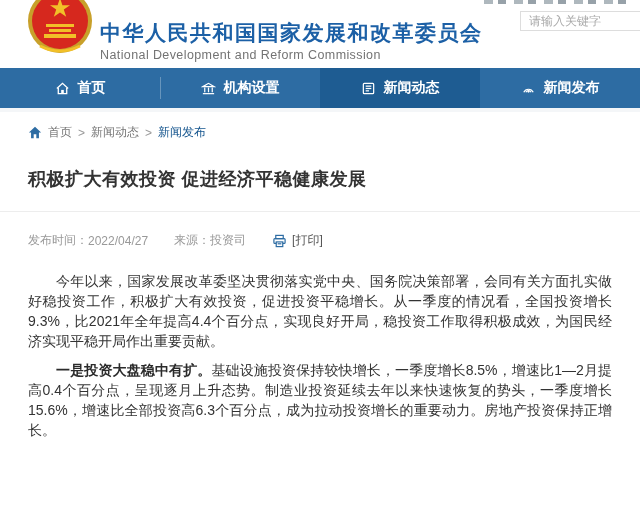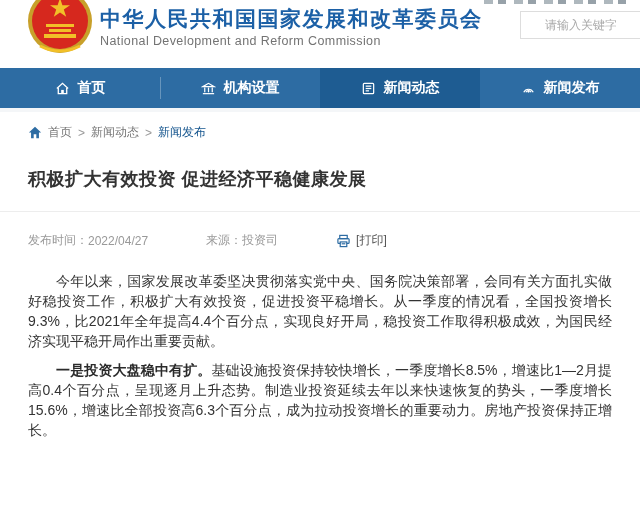--- a/index.html
+++ b/index.html
@@ -4,35 +4,35 @@
 <style>
   * { box-sizing: border-box; margin: 0; padding: 0; }
   html, body {
     width: 640px; height: 510px; overflow: hidden;
     background: #ffffff;
     font-family: "Liberation Sans", "DejaVu Sans", sans-serif;
   }
   
   .site-header { position: relative; height: 68px; background: #fff; }
   .emblem { position: absolute; left: 26px; top: -16px; width: 68px; height: 74px; }
-  .masthead { position: absolute; left: 100px; top: 6px; }
+  .masthead { position: absolute; left: 100px; top: 20px; }
   .site-title-zh {
     font-size: 21px; font-weight: bold; color: #1c60a6;
     letter-spacing: 1.5px; line-height: 1.25;
   }
   .site-title-en { font-size: 12.5px; color: #737373; letter-spacing: .4px; margin-top: 2px; }
   .clipped-top-links {
     position: absolute; right: 6px; top: 0; width: 150px; height: 4px; overflow: hidden;
     background: repeating-linear-gradient(90deg,#9aa6ad 0 9px,transparent 9px 14px,#7d8a93 14px 22px,transparent 22px 30px);
     opacity: .8;
   }
   .search-box {
-    position: absolute; right: 0; top: 11px; width: 120px; height: 28px;
+    position: absolute; right: 0; top: 11px; width: 120px; height: 20px;
     border: 1px solid #ddd; border-right: none; background: #fff;
-    font-size: 12px; color: #999; padding: 0 24px; outline: none;
+    font-size: 12px; color: #999; padding: 0 8px; outline: none;
     font-family: inherit;
   }
   .search-box::placeholder { color: #a9a9a9; }
   
   .main-nav { display: flex; height: 40px; background: #2d6ca3; }
   .nav-item {
     flex: 1; display: flex; align-items: center; justify-content: center;
     gap: 8px; color: #fff; font-size: 14px; font-weight: bold; cursor: pointer;
     position: relative;
   }
@@ -54,21 +54,21 @@
   .crumb.current { color: #15558e; font-weight: normal; }
   .home-glyph { width: 14px; height: 13px; display: block; }
   
   .article-title {
     margin: 26px 28px 0; font-size: 18px; font-weight: bold; color: #333;
     letter-spacing: .5px;
   }
   .title-rule { border: none; border-top: 1px solid #ededed; margin: 20px 0 0; }
   .meta-row {
     display: flex; align-items: center; margin: 20px 28px 0;
-    font-size: 12px; color: #999; gap: 32px;
+    font-size: 12px; color: #999;
   }
   .meta-item { margin-right: 26px; display: flex; align-items: center; }
   .print-btn { display: flex; align-items: center; gap: 5px; color: #555; cursor: pointer; }
   .print-glyph { width: 15px; height: 14px; display: block; }
   .share-group { margin-left: auto; display: flex; align-items: center; gap: 18px; }
   .share-item { display: flex; align-items: center; gap: 6px; font-size: 12px; color: #666; cursor: pointer; }
   .badge { width: 18px; height: 18px; border-radius: 50%; display: block; }
   
   .article-body {
     margin: 22px 28px 0; font-size: 14px; line-height: 20px;

